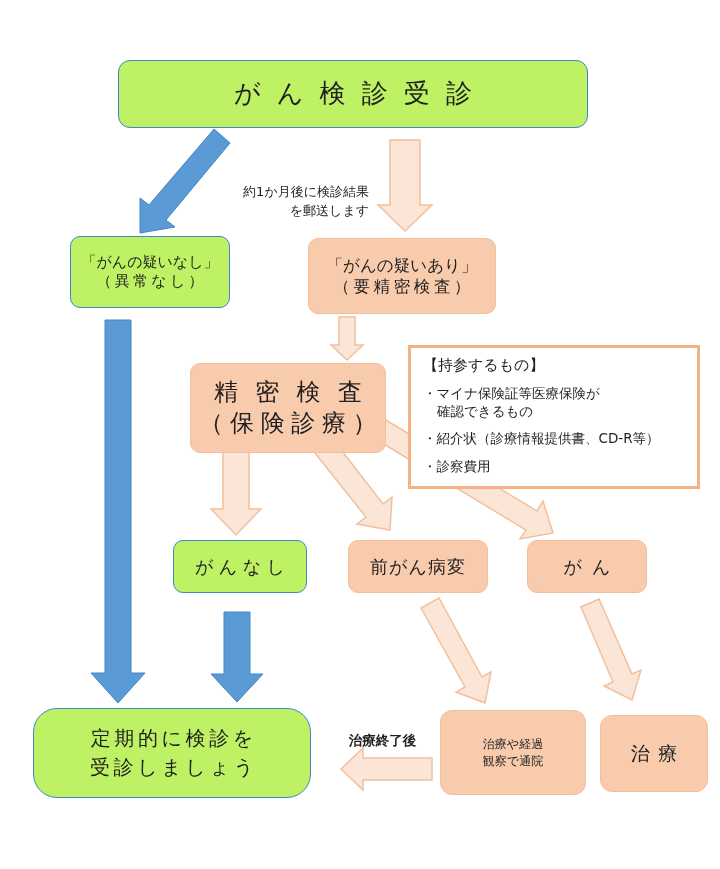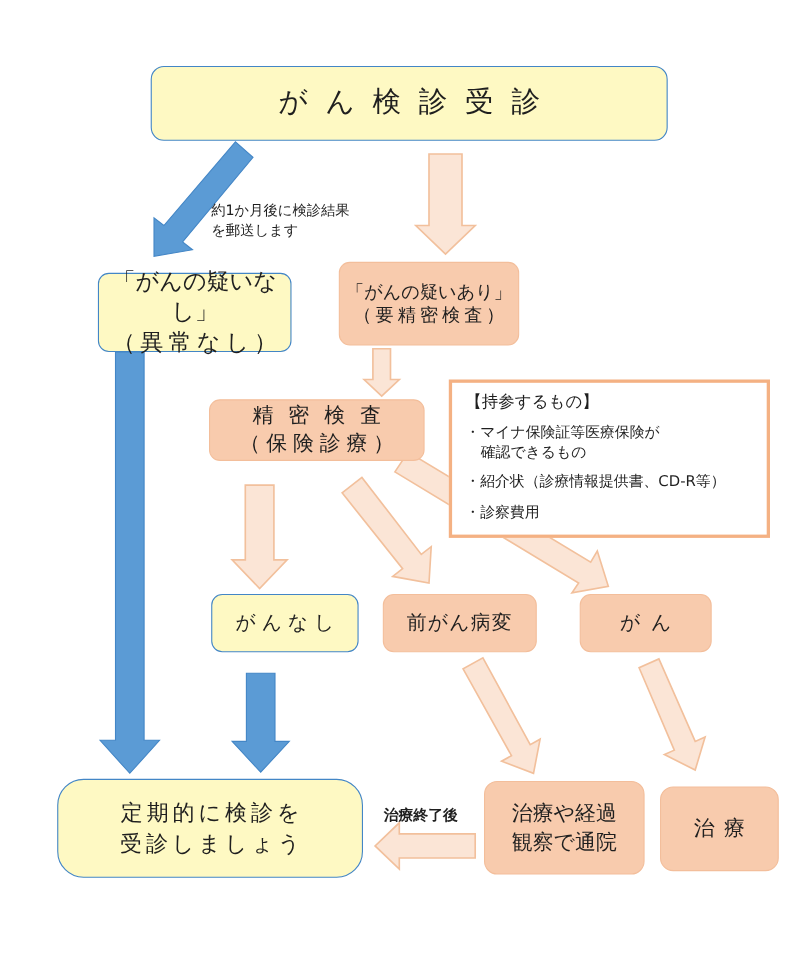--- a/index.html
+++ b/index.html
@@ -1,45 +1,45 @@
 <!DOCTYPE html>
 <html><head>
 <meta charset="utf-8">
 <style>
   html,body{margin:0;padding:0;background:#ffffff;}
   body{font-family:"DejaVu Sans","Liberation Sans",sans-serif;color:#1f1f1f;}
   .canvas{position:relative;width:720px;height:869px;background:#ffffff;overflow:hidden;}
   .arrow-layer{position:absolute;left:0;top:0;width:720px;height:869px;z-index:1;}
   .box{position:absolute;z-index:2;display:flex;flex-direction:column;align-items:center;justify-content:center;text-align:center;box-sizing:border-box;line-height:1.3;}
-  .blue{background:#fef9c3;border:1px solid #4386C6;margin-left:19px;}
+  .blue{background:#bef264;border:1px solid #4386C6;}
   .peach{background:#F8CBAD;border:1px solid #F3BE9B;}
   .r10{border-radius:10px;} .r12{border-radius:12px;} .r14{border-radius:24px;}
 
   .title-box{left:118px;top:60px;width:470px;height:68px;font-size:26px;letter-spacing:0.62em;text-indent:0.62em;font-weight:500;}
-  .note{position:absolute;left:192px;top:183px;width:165px;z-index:2;text-align:left;font-size:13px;line-height:1.45;}
-  .no-suspicion{left:70px;top:248px;width:176px;height:72px;font-size:21px;}
-  .suspicion{left:308px;top:238px;width:164px;height:76px;font-size:16.5px;}
+  .note{position:absolute;left:204px;top:183px;width:165px;z-index:2;text-align:right;font-size:13px;line-height:1.45;}
+  .no-suspicion{left:70px;top:236px;width:160px;height:72px;font-size:15px;}
+  .suspicion{left:308px;top:238px;width:188px;height:76px;font-size:16.5px;}
   .ls-paren{letter-spacing:0.22em;text-indent:0.22em;}
-  .detailed{left:190px;top:363px;width:196px;height:56px;font-size:19px;}
+  .detailed{left:190px;top:363px;width:196px;height:90px;font-size:24px;}
   .detailed .l1{letter-spacing:0.72em;text-indent:0.72em;}
   .detailed .l2{letter-spacing:0.28em;text-indent:0.28em;}
 
   .info{position:absolute;left:408px;top:345px;width:292px;height:144px;z-index:2;background:#ffffff;border:3px solid #F4B183;box-sizing:border-box;padding:8px 10px 6px 12px;}
   .info .t{font-size:15px;margin-bottom:9px;}
   .info .li{font-size:13.5px;line-height:1.35;margin-bottom:9px;}
   .info .li .cont{padding-left:14px;}
 
   .no-cancer{left:173px;top:540px;width:134px;height:53px;font-size:18px;letter-spacing:0.3em;text-indent:0.3em;}
   .precancer{left:348px;top:540px;width:140px;height:53px;font-size:18px;letter-spacing:0.06em;}
   .cancer{left:527px;top:540px;width:120px;height:53px;font-size:18px;letter-spacing:0.55em;text-indent:0.55em;}
 
   .periodic{left:33px;top:708px;width:278px;height:90px;font-size:20px;line-height:1.45;}
   .periodic .ln{letter-spacing:0.18em;text-indent:0.18em;}
   .after-label{position:absolute;left:330px;top:732px;width:105px;z-index:2;text-align:center;font-size:13.5px;font-weight:bold;}
-  .followup{left:440px;top:710px;width:146px;height:85px;font-size:19px;line-height:1.4;}
+  .followup{left:440px;top:710px;width:146px;height:85px;font-size:12px;line-height:1.4;}
   .treatment{left:600px;top:715px;width:108px;height:77px;font-size:19px;letter-spacing:0.45em;text-indent:0.45em;}
 
   .arr-blue{fill:#5B9BD5;stroke:#4386C6;stroke-width:1;}
   .arr-light{fill:#FBE5D6;stroke:#F2C09C;stroke-width:1.5;}
 </style>
 </head>
 <body>
 
 <div class="canvas">
 

